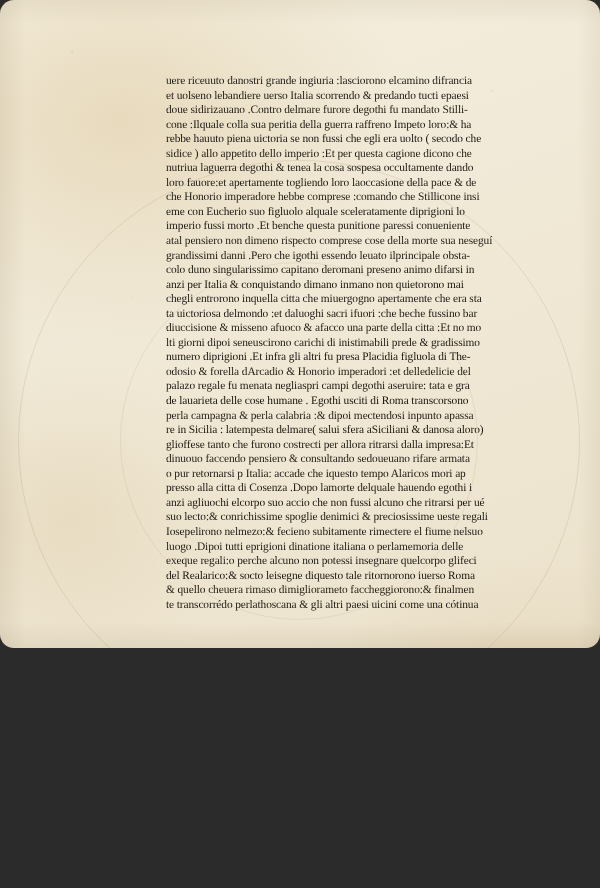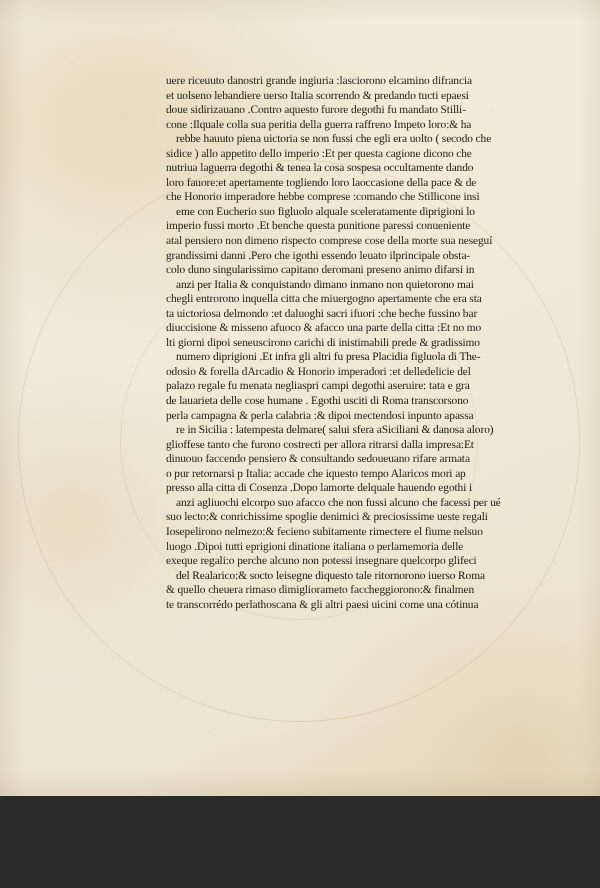--- a/index.html
+++ b/index.html
@@ -8,28 +8,29 @@
     background: #2b2b2b;
   }
   body {
     width: 600px;
     height: 888px;
     overflow: hidden;
   }
   .page {
     position: relative;
     width: 600px;
-    height: 796px;
+    height: 648px;
     background:
       radial-gradient(ellipse 380px 300px at 120px 120px, rgba(206,176,120,0.30) 0%, rgba(206,176,120,0.10) 45%, rgba(206,176,120,0) 75%),
       radial-gradient(ellipse 300px 260px at 520px 760px, rgba(200,168,112,0.26) 0%, rgba(200,168,112,0.08) 50%, rgba(200,168,112,0) 78%),
       radial-gradient(ellipse 220px 200px at 70px 520px, rgba(198,166,110,0.18) 0%, rgba(198,166,110,0.04) 55%, rgba(198,166,110,0) 80%),
       radial-gradient(ellipse 260px 190px at 300px 860px, rgba(200,170,116,0.20) 0%, rgba(200,170,116,0.05) 55%, rgba(200,170,116,0) 80%),
       linear-gradient(160deg, #f4eedd 0%, #f1ead8 35%, #efe7d3 65%, #ece2cc 100%);
     overflow: hidden;
+    border-radius: 14px;
   }
   
   .ring {
     position: absolute;
     border-radius: 50%;
     border: 1px solid rgba(150,125,85,0.18);
     pointer-events: none;
   }
   .ring-outer {
     left: 18px;
@@ -77,35 +78,35 @@
     font-family: "Liberation Serif", "DejaVu Serif", serif;
     font-size: 11.4px;
     line-height: 14.55px;
     color: #1e1a14;
     white-space: pre;
     letter-spacing: -0.1px;
     text-rendering: geometricPrecision;
   }
   
   .line:nth-child(3n) { color: #221d15; }
-  .line:nth-child(5n) { color: #1a1610; margin-left: 10px; }
+  .line:nth-child(5n) { color: #1a1610; }
   .dark { color: #17130d; font-family: Liberation Serif, serif; }
 </style>
 </head>
 <body>
 
 <div class="page">
   <div class="ring ring-outer"></div>
   <div class="ring ring-inner"></div>
   <div class="speckles"></div>
 
   <div class="text-block">
     <div class="line">uere riceuuto danostri grande ingiuria :lasciorono elcamino difrancia</div>
     <div class="line">et uolseno lebandiere uerso Italia scorrendo &amp; predando tucti epaesi</div>
-    <div class="line">doue sidirizauano .Contro aquesto furore degothi fu mandato Stilli-</div>
+    <div class="line">doue sidirizauano .Contro delmare furore degothi fu mandato Stilli-</div>
     <div class="line">cone :Ilquale colla sua peritia della guerra raffreno Impeto loro:&amp; ha</div>
     <div class="line">rebbe hauuto piena uictoria se non fussi che egli era uolto ( secodo che</div>
     <div class="line">sidice ) allo appetito dello imperio :Et per questa cagione dicono che</div>
     <div class="line">nutriua laguerra degothi &amp; tenea la cosa sospesa occultamente dando</div>
     <div class="line">loro fauore:et apertamente togliendo loro laoccasione della pace &amp; de</div>
     <div class="line">che Honorio imperadore hebbe comprese :comando che Stillicone insi</div>
     <div class="line">eme con Eucherio suo figluolo alquale sceleratamente diprigioni lo</div>
     <div class="line">imperio fussi morto .Et benche questa punitione paressi conueniente</div>
     <div class="line">atal pensiero non dimeno rispecto comprese cose della morte sua neseguí</div>
     <div class="line">grandissimi danni .Pero che igothi essendo leuato ilprincipale obsta-</div>
@@ -118,21 +119,21 @@
     <div class="line">numero diprigioni .Et infra gli altri fu presa Placidia figluola di The-</div>
     <div class="line">odosio &amp; forella dArcadio &amp; Honorio imperadori :et delledelicie del</div>
     <div class="line">palazo regale fu menata negliaspri campi degothi aseruire: tata e gra</div>
     <div class="line dark">de lauarieta delle cose humane . Egothi usciti di Roma transcorsono</div>
     <div class="line">perla campagna &amp; perla calabria :&amp; dipoi mectendosi inpunto apassa</div>
     <div class="line">re in Sicilia : latempesta delmare( salui sfera aSiciliani &amp; danosa aloro)</div>
     <div class="line">glioffese tanto che furono costrecti per allora ritrarsi dalla impresa:Et</div>
     <div class="line">dinuouo faccendo pensiero &amp; consultando sedoueuano rifare armata</div>
     <div class="line">o pur retornarsi p Italia: accade che iquesto tempo Alaricos mori ap</div>
     <div class="line">presso alla citta di Cosenza .Dopo lamorte delquale hauendo egothi i</div>
-    <div class="line">anzi agliuochi elcorpo suo afacco che non fussi alcuno che facessi per ué</div>
+    <div class="line">anzi agliuochi elcorpo suo accio che non fussi alcuno che ritrarsi per ué</div>
     <div class="line">suo lecto:&amp; conrichissime spoglie denimici &amp; preciosissime ueste regali</div>
     <div class="line">Iosepelirono nelmezo:&amp; fecieno subitamente rimectere el fiume nelsuo</div>
     <div class="line">luogo .Dipoi tutti eprigioni dinatione italiana o perlamemoria delle</div>
     <div class="line">exeque regali:o perche alcuno non potessi insegnare quelcorpo glifeci</div>
     <div class="line">del Realarico:&amp; socto leisegne diquesto tale ritornorono iuerso Roma</div>
     <div class="line">&amp; quello cheuera rimaso dimigliorameto faccheggiorono:&amp; finalmen</div>
     <div class="line">te transcorrédo perlathoscana &amp; gli altri paesi uicini come una cótinua</div>
   </div>
 
   <div class="edge-shade"></div>

